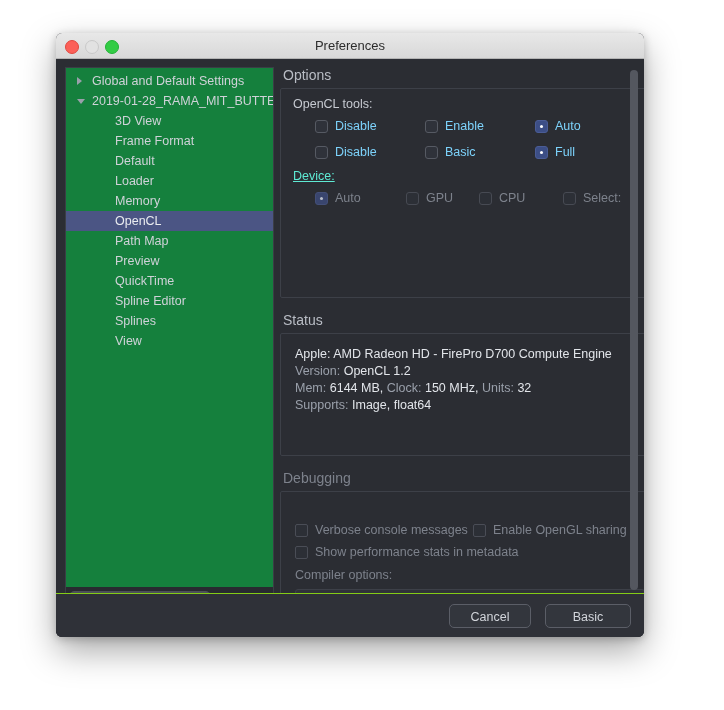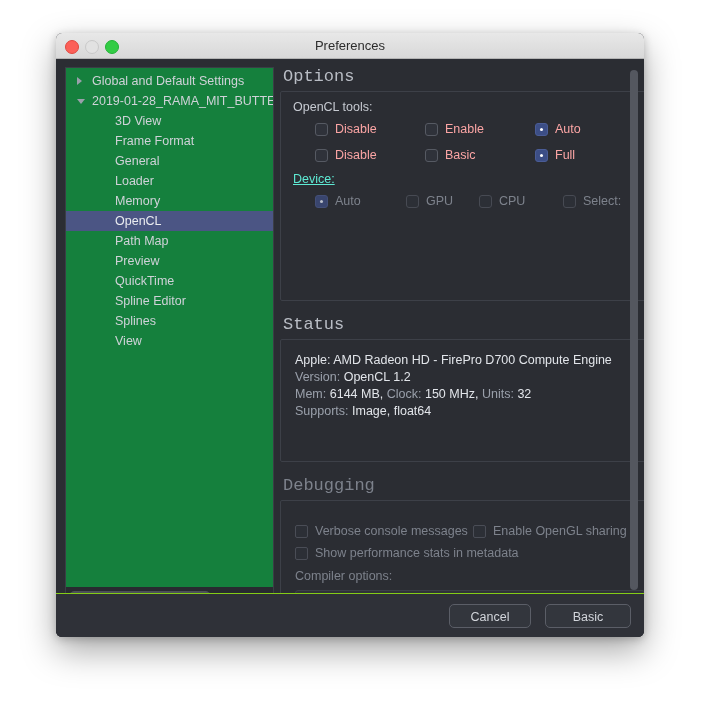--- a/index.html
+++ b/index.html
@@ -120,24 +120,23 @@
   
   #pane {
     position: absolute;
     left: 224px;
     top: 8px;
     width: 378px;
     height: 535px;
     overflow: hidden;
   }
   .group-title {
-    font-size: 17px;
+    font-size: 14px;
     color: #b9bdc5;
     margin: 0 0 5px 3px;
-    font-family: Liberation Mono, monospace;
   }
   .group-title.dim { color: #7d828c; }
   .group-box {
     border: 1px solid #3d4048;
     border-radius: 2px;
     background: #2b2d33;
   }
 
   
   .opt-label {
@@ -149,21 +148,21 @@
   .opt-row {
     position: relative;
     height: 26px;
   }
   .opt-item {
     position: absolute;
     top: 0;
     height: 26px;
     line-height: 26px;
     font-size: 12.5px;
-    color: #fca5a5;
+    color: #7dd3fc;
     white-space: nowrap;
   }
   .opt-item.dim { color: #7d828c; }
 
   .box {
     display: inline-block;
     vertical-align: -3px;
     width: 13px;
     height: 13px;
     border-radius: 3px;
@@ -303,21 +302,21 @@
   </div>
 
   <div id="body">
 
     <div id="sidebar">
       <div style="padding-top:3px;" id="tree-rows">
           <div class="tree-row level0"><span class="disc collapsed"></span><span>Global and Default Settings</span></div>
           <div class="tree-row level0"><span class="disc expanded"></span><span>2019-01-28_RAMA_MIT_BUTTER</span></div>
           <div class="tree-row level1"><span>3D View</span></div>
           <div class="tree-row level1"><span>Frame Format</span></div>
-          <div class="tree-row level1"><span>General</span></div>
+          <div class="tree-row level1"><span>Default</span></div>
           <div class="tree-row level1"><span>Loader</span></div>
           <div class="tree-row level1"><span>Memory</span></div>
           <div class="tree-row level1 selected"><span>OpenCL</span></div>
           <div class="tree-row level1"><span>Path Map</span></div>
           <div class="tree-row level1"><span>Preview</span></div>
           <div class="tree-row level1"><span>QuickTime</span></div>
           <div class="tree-row level1"><span>Spline Editor</span></div>
           <div class="tree-row level1"><span>Splines</span></div>
           <div class="tree-row level1"><span>View</span></div>
         </div>
@@ -390,21 +389,21 @@
           <span>Units:</span>
           <span class="v">32</span>
         </div>
         <div class="status-line">
           <span>Supports:</span>
           <span class="v">Image, float64</span>
         </div>
       </div>
 
       <div class="group-title dim" style="margin-top:14px;">Debugging</div>
-      <div class="group-box" style="height:138px;padding-top:19px;">
+      <div class="group-box" style="height:138px;padding-top:27px;">
         <div class="chk-row">
           <div class="chk-item" style="left:14px;">
             <span class="sqbox"></span><span>Verbose console messages</span>
           </div>
           <div class="chk-item" style="left:192px;">
             <span class="sqbox"></span><span>Enable OpenGL sharing</span>
           </div>
         </div>
         <div class="chk-row">
           <div class="chk-item" style="left:14px;">

